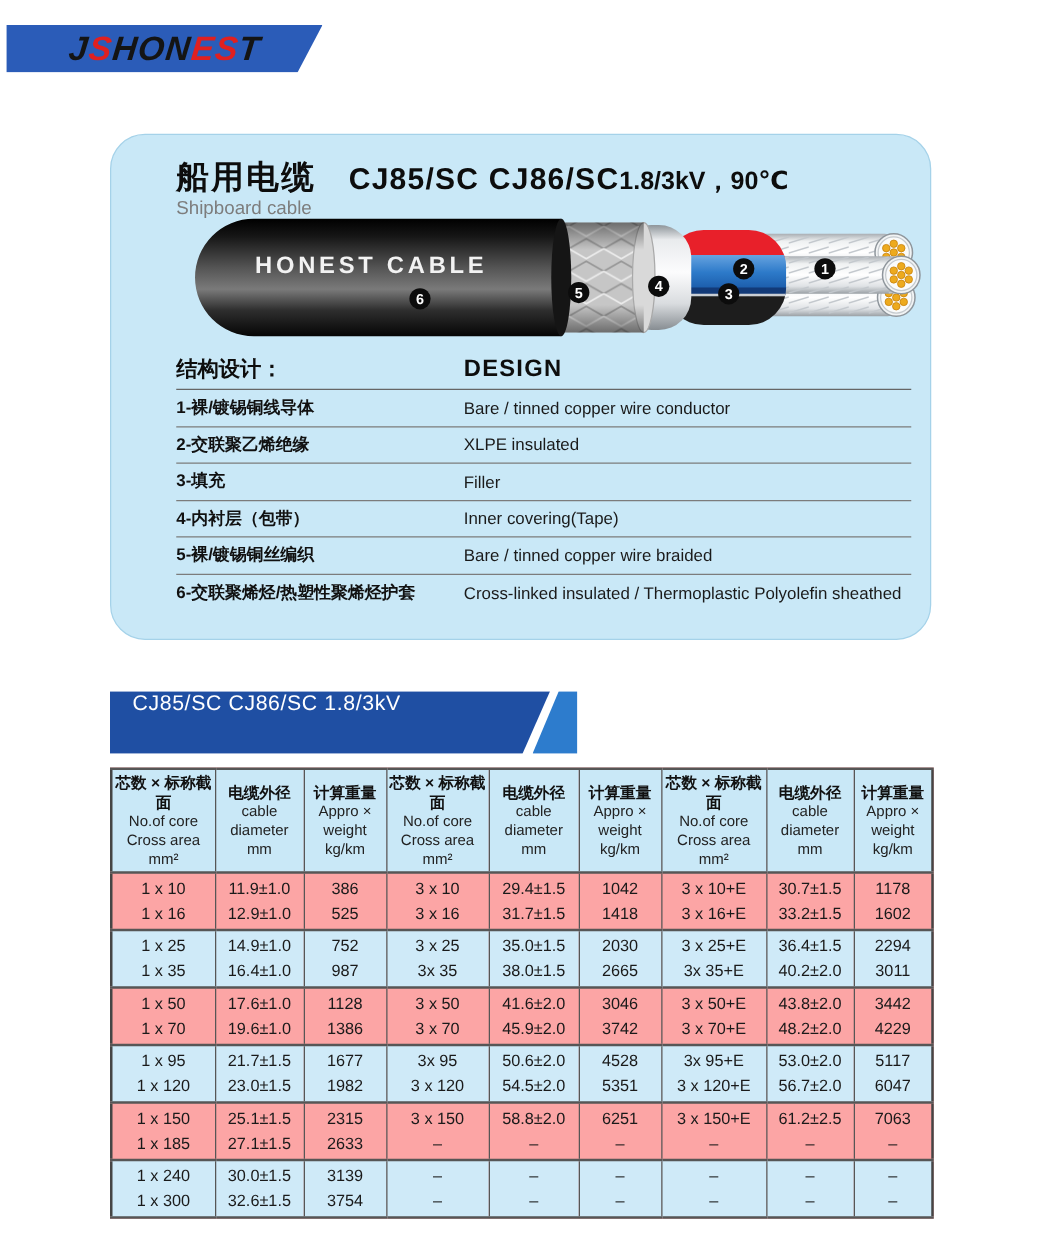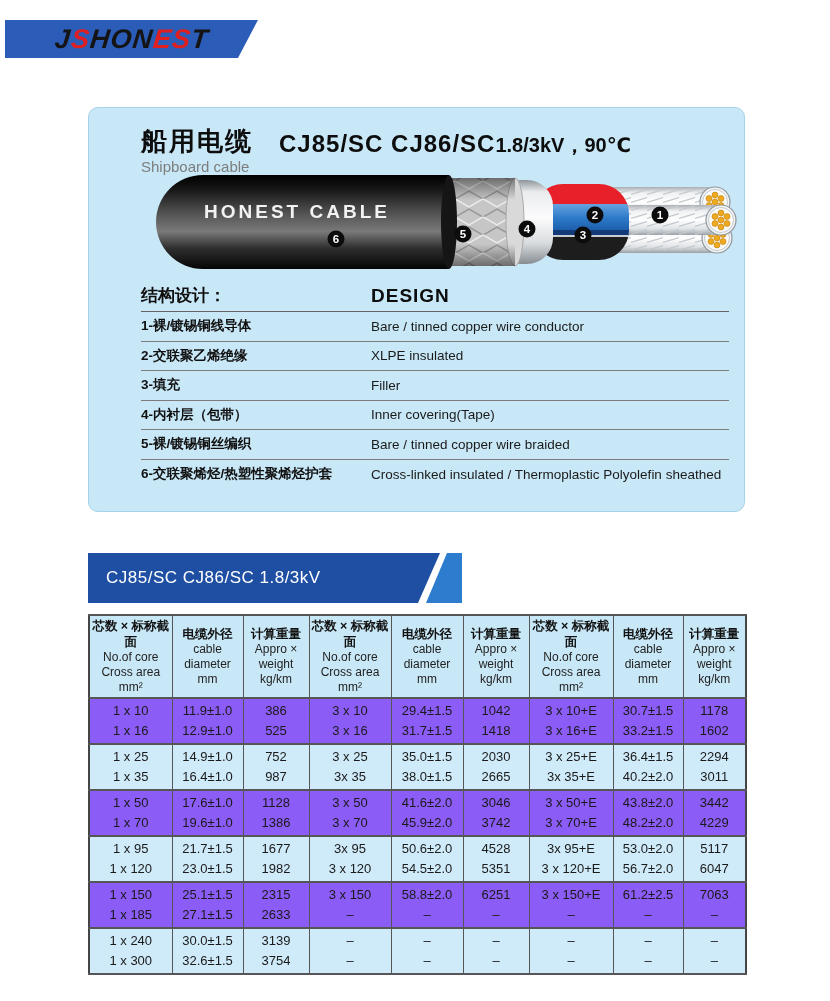--- a/index.html
+++ b/index.html
@@ -14,21 +14,21 @@
   .logo-word { font-style:italic; font-weight:900; font-size:27px; letter-spacing:1px; transform:skewX(-6deg); }
   .logo-word span { color:#141414; }
   .logo-word span.red { color:#e02020; }
   .company { position:absolute; left:266px; top:12px; }
   .company-cn { font-size:28px; font-weight:bold; color:#1d53a9; letter-spacing:4px; }
   .company-en { font-family:"Liberation Serif","DejaVu Serif",serif; font-weight:bold;
     font-size:17px; color:#1d53a9; margin-top:2px; letter-spacing:0.5px; }
 
   
   .panel { position:absolute; left:88px; top:107px; width:657px; height:405px;
-    background:#c9e8f7; border:1px solid #a5d2e9; border-radius:10px; }
+    background:#c9e8f7; border:1px solid #a5d2e9; border-radius:28px; }
   .product-cn { position:absolute; left:52px; top:16px; font-size:26px; font-weight:bold; color:#0d0d0d; letter-spacing:2px; }
   .product-en { position:absolute; left:52px; top:50px; font-size:15px; color:#7d7d7d; }
   .model { position:absolute; left:190px; top:22px; display:flex; align-items:baseline; gap:0; }
   .model-main { font-size:24px; font-weight:bold; color:#0d0d0d; letter-spacing:1px; }
   .model-sub { font-size:20px; font-weight:bold; color:#0d0d0d; }
   .cable-svg { position:absolute; left:30px; top:64px; }
 
   
   .design { position:absolute; left:0; top:172px; width:100%; padding:0 15px 0 52px; }
   .design-head { display:grid; grid-template-columns:230px 1fr; align-items:center;
@@ -38,29 +38,29 @@
   .design-row { display:grid; grid-template-columns:230px 1fr; align-items:center;
     height:29.5px; border-bottom:1px solid #7c7c7c; font-size:13.5px; }
   .design-row:last-child { border-bottom:none; }
   .design-cn { font-weight:bold; color:#111; }
   .design-en { color:#1a1a1a; }
 
   
   .banner { position:absolute; left:88px; top:553px; width:400px; height:50px; }
   .banner-main { position:absolute; left:0; top:0; width:352px; height:50px; background:#1f4fa3;
     clip-path:polygon(0 0,100% 0,calc(100% - 22px) 100%,0 100%);
-    display:flex; align-items:center; padding-left:18px; }
+    display:flex; padding-left:18px; }
   .banner-label { color:#ffffff; font-size:17px; letter-spacing:0.5px; }
   .banner-accent { position:absolute; left:338px; top:0; width:36px; height:50px; background:#2d7ccd;
     clip-path:polygon(21px 0,100% 0,100% 100%,0 100%); }
 
   
   .spec-wrap { position:absolute; left:88px; top:614px; width:657px; }
   table.spec { width:657px; border-collapse:collapse; table-layout:fixed;
-    border:2px solid #454545; background:#8b5cf6; }
+    border:2px solid #454545; background:#fca5a5; }
   table.spec th, table.spec td { border:1px solid #565656; border-top-width:2px; border-bottom-width:2px;
     text-align:center; vertical-align:middle; padding:2px 1px; }
   table.spec th { height:71px; background:#c9e8f7; font-weight:normal; }
   .h-cn { font-size:12.5px; font-weight:bold; color:#111; line-height:16px; }
   .h-en { font-size:12px; color:#222; line-height:15px; }
   table.spec td { height:37px; font-size:13px; color:#1a1a1a; }
   td .cell-line { line-height:20px; }
   tr.shaded td { background:#cfeaf8; }
 </style>
 </head>

